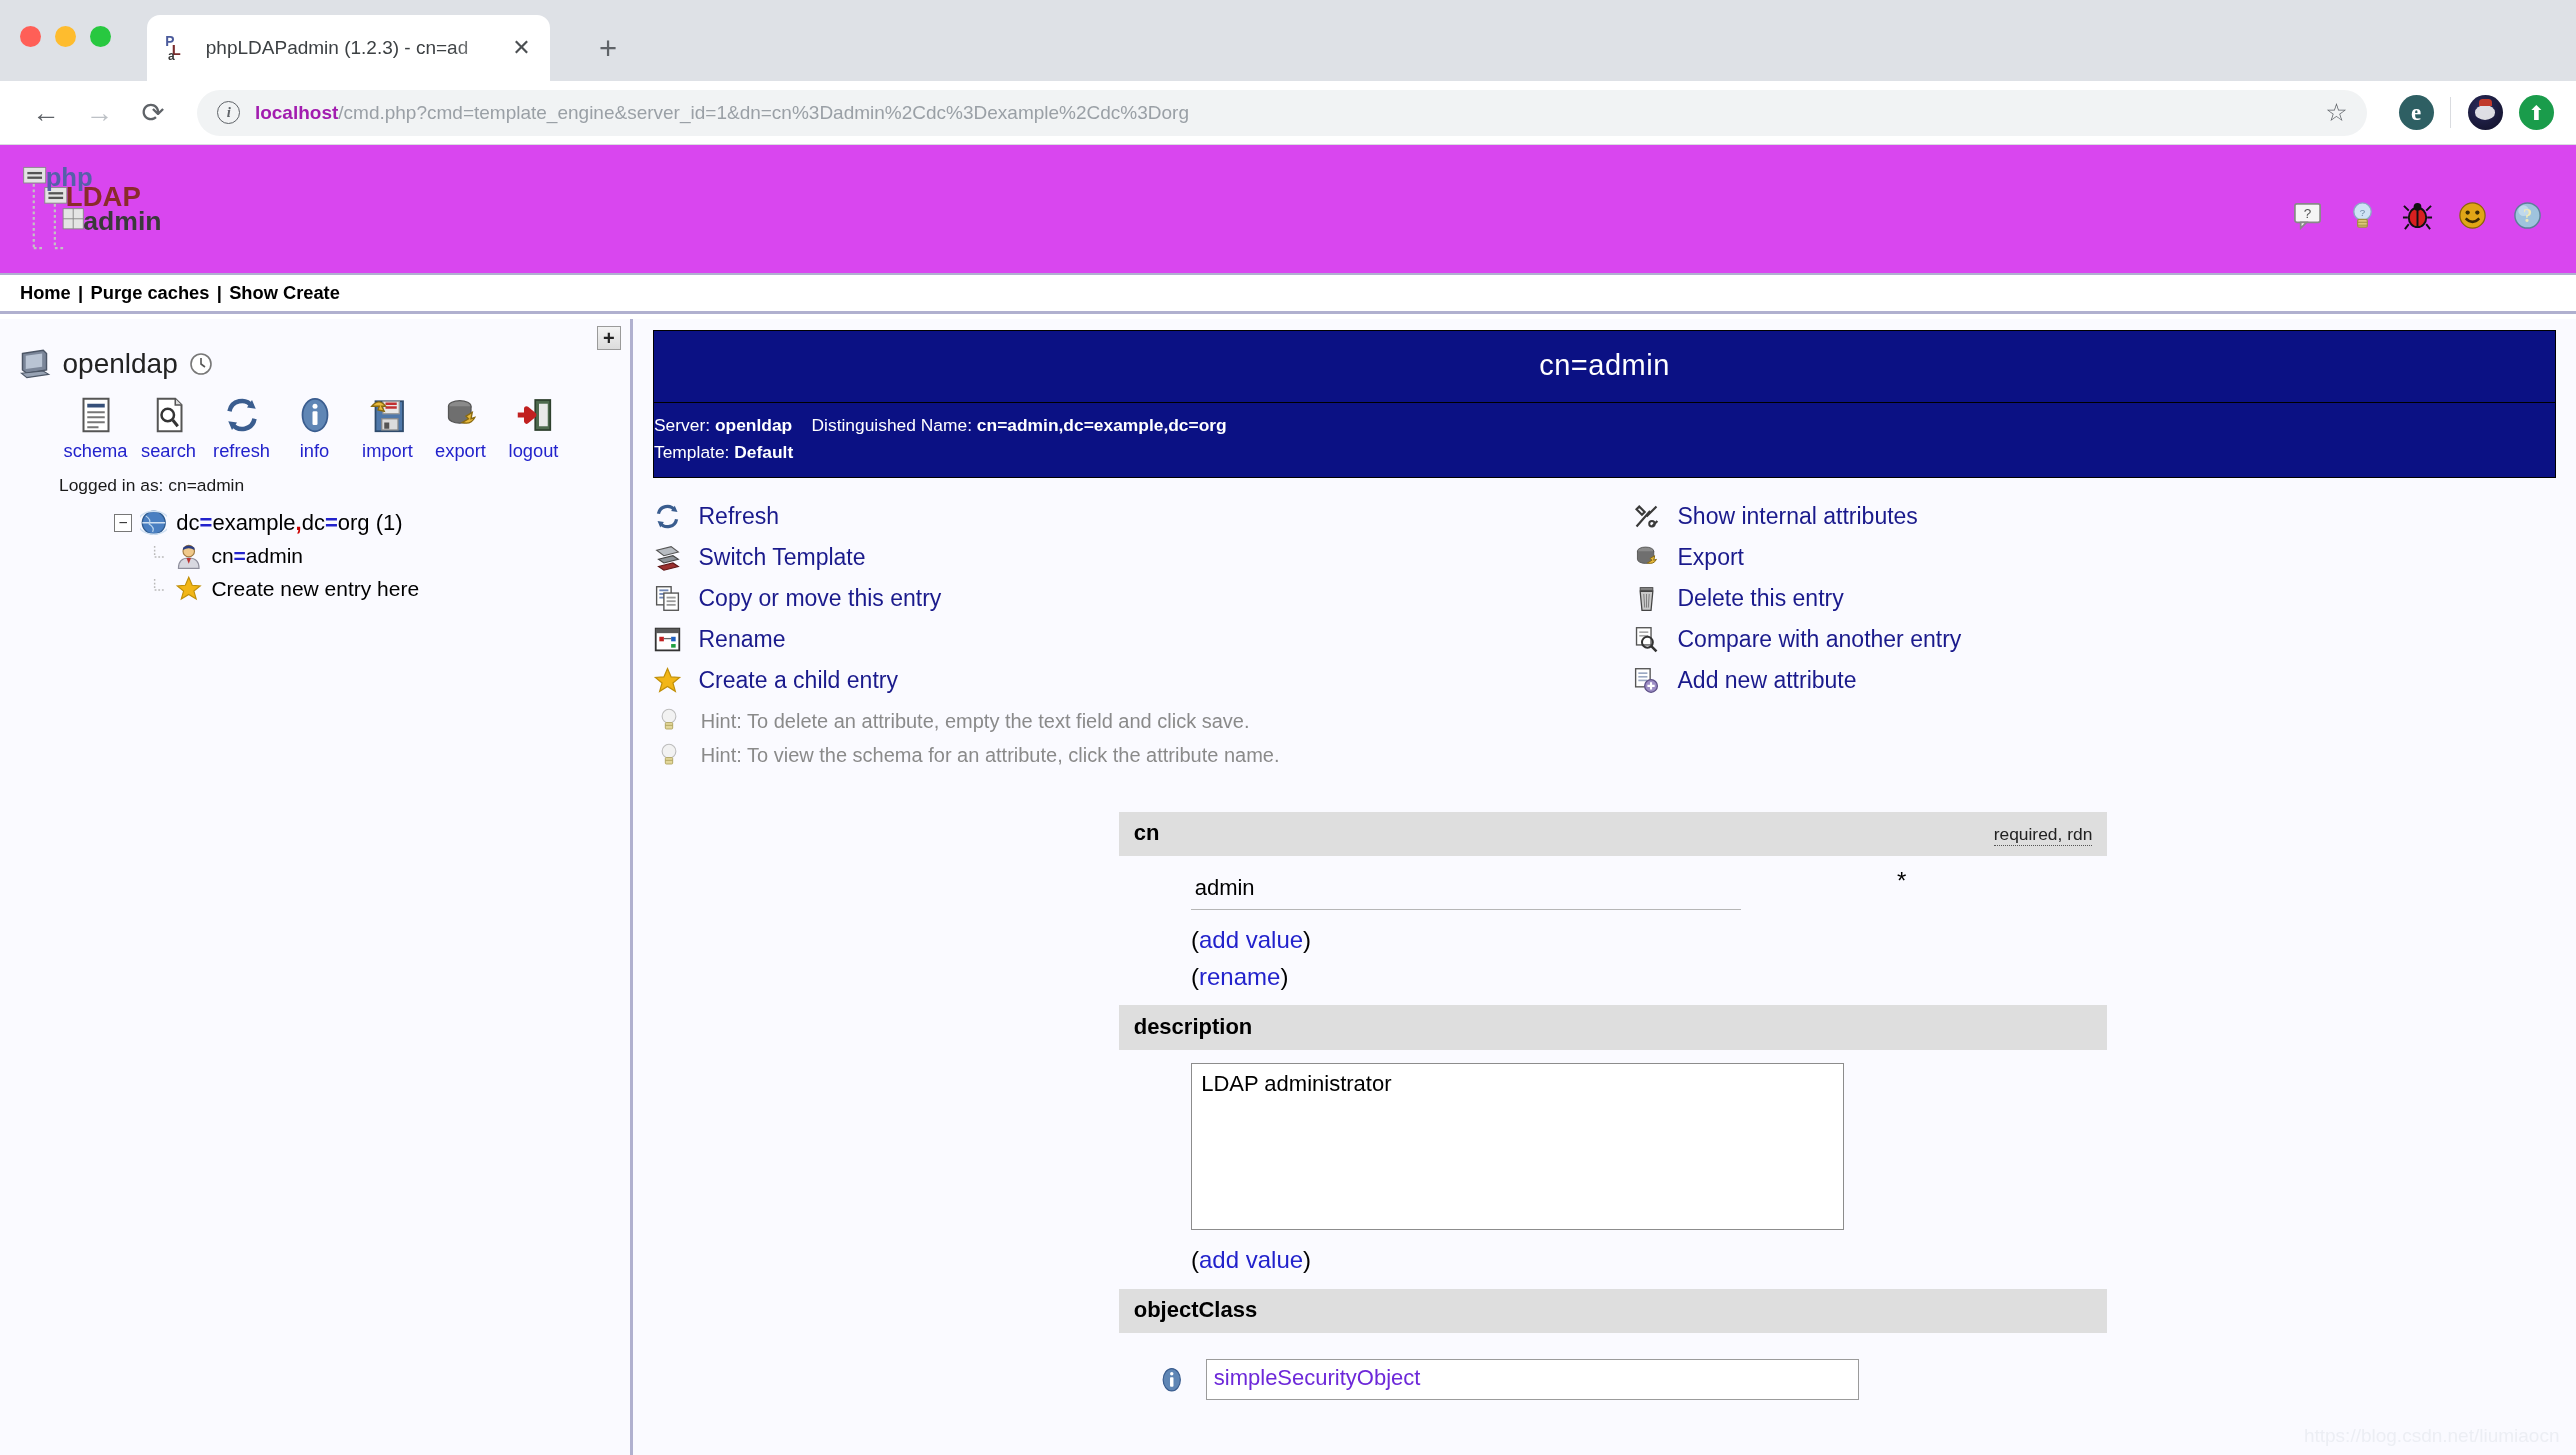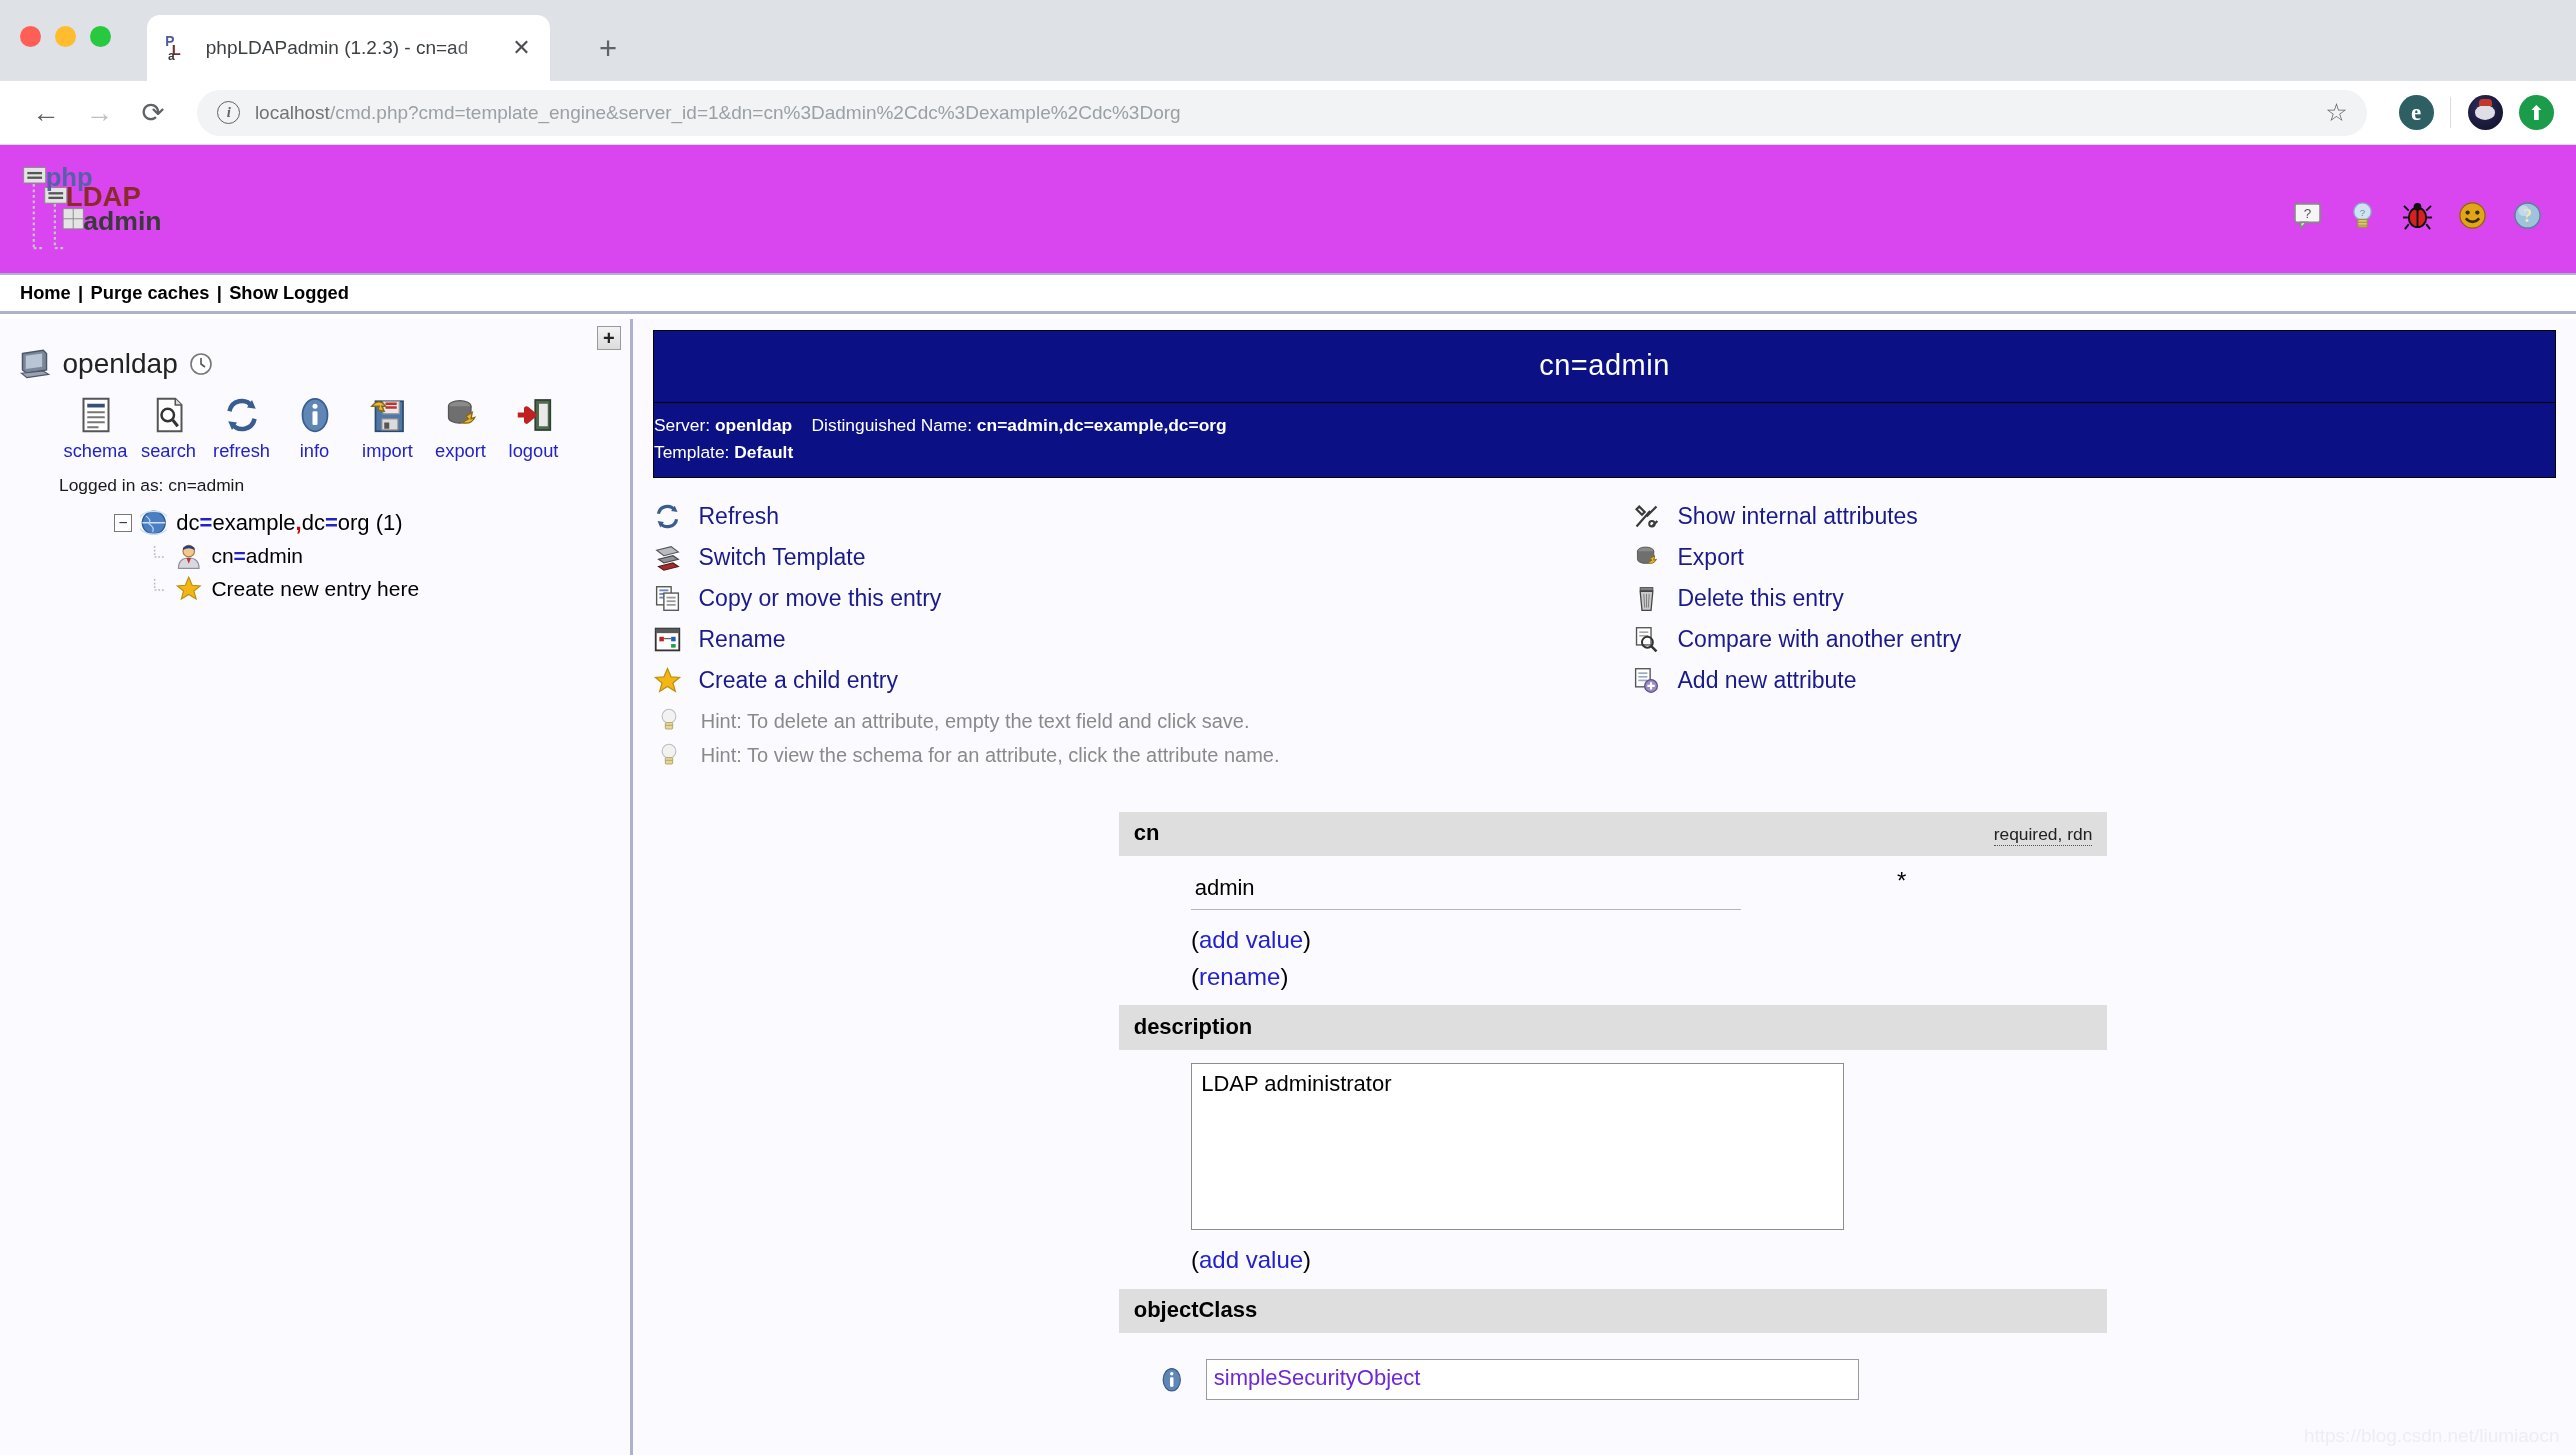--- a/index.html
+++ b/index.html
@@ -103,21 +103,21 @@
     border: 1.6px solid #5f6368; color: #5f6368;
     font-size: 14.7px; font-style: italic; font-weight: bold;
     display:flex; align-items:center; justify-content:center;
     flex: 0 0 auto; margin-right: 14.7px; font-family: "Liberation Serif", serif;
   }
   .url-text {
     font-size: 19px; color: #9aa0a6;
     white-space: nowrap; overflow: hidden;
     flex: 1 1 auto;
   }
-  .url-text .host { color: #737373; }
+  .url-text .host { color: #a21caf; font-weight: bold; }
   .star-btn {
     flex: 0 0 auto; width: 40px; height: 40px; margin-left: auto;
     display:flex; align-items:center; justify-content:center;
     font-size: 25px; color: #5f6368;
   }
   .ext-icon {
     width: 35px; height: 35px; border-radius: 50%;
     background: #2e5f63; color: #ffffff;
     display: flex; align-items: center; justify-content: center;
     font-size: 23px; font-weight: bold; font-family: "Liberation Serif", serif;
@@ -459,21 +459,21 @@
         <text x="16" y="23" font-size="19" text-anchor="middle" fill="#efe9b8" font-family="Liberation Serif, serif" font-weight="bold">?</text>
       </svg>
     </div>
   </div>
 
   <div class="navline">
     <a>Home</a>
     <span class="sep">|</span>
     <a>Purge caches</a>
     <span class="sep">|</span>
-    <a>Show Logged</a>
+    <a>Show Create</a>
   </div>
 
   <div class="body-split">
 
     <div class="sidebar">
       <div class="expand-plus">+</div>
 
       <div class="server-line">
         <svg width="35" height="35" viewBox="0 0 32 32">
           <path d="M5 6 L24 3 L27 6 L27 21 L9 24 L5 21 Z" fill="#7b8699" stroke="#4b5565" stroke-width="1.3"></path>

